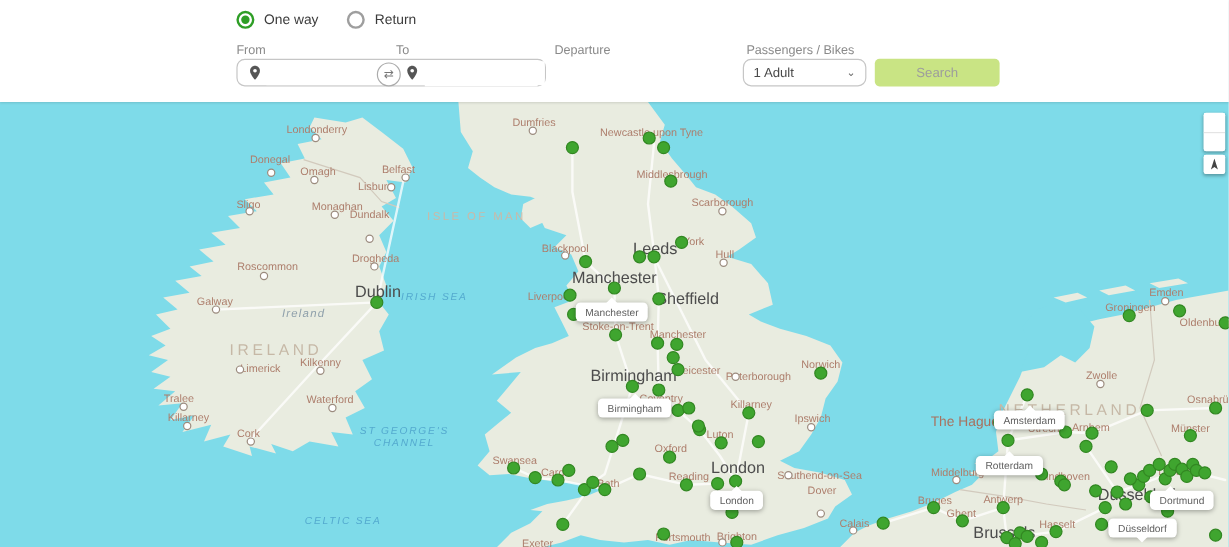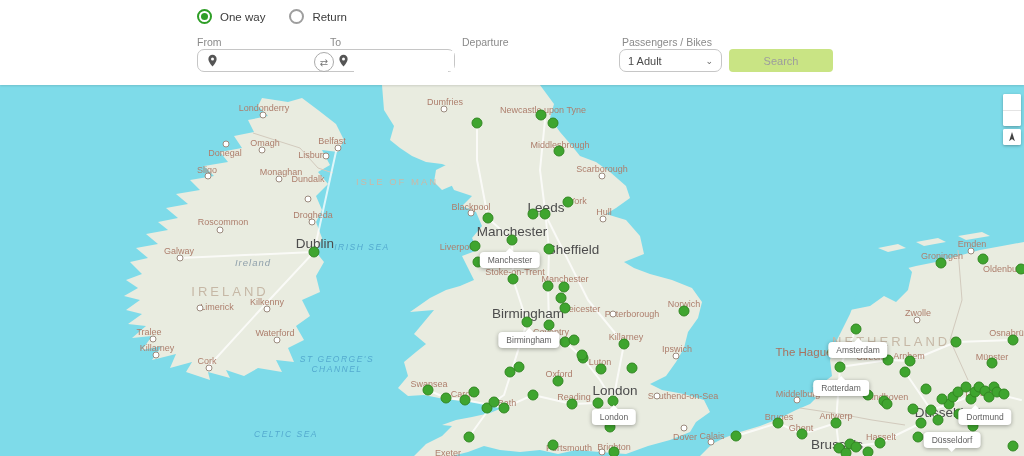--- a/index.html
+++ b/index.html
@@ -158,21 +158,21 @@
         <div class="lbl city" style="left: 512px; top: 146px;">Manchester</div>
         <div class="lbl city" style="left: 546px; top: 122px;">Leeds</div>
         <div class="lbl city" style="left: 573px; top: 164px;">Sheffield</div>
         <div class="lbl city" style="left: 528px; top: 228px;">Birmingham</div>
         <div class="lbl city" style="left: 615px; top: 305px;">London</div>
         <div class="lbl city" style="left: 837px; top: 359px;">Brussels</div>
         <div class="lbl city" style="left: 947px; top: 327px;">Düsseldorf</div>
         <div class="lbl city2" style="left: 804px; top: 267px;">The Hague</div>
         <div class="lbl town" style="left: 445px; top: 17px;">Dumfries</div>
         <div class="lbl town" style="left: 264px; top: 23px;">Londonderry</div>
-        <div class="lbl town" style="left: 225px; top: 68px;">Donegal</div>
+        <div class="lbl town" style="left: 225px; top: 48px;">Donegal</div>
         <div class="lbl town" style="left: 265px; top: 58px;">Omagh</div>
         <div class="lbl town" style="left: 332px; top: 56px;">Belfast</div>
         <div class="lbl town" style="left: 313px; top: 70px;">Lisburn</div>
         <div class="lbl town" style="left: 281px; top: 87px;">Monaghan</div>
         <div class="lbl town" style="left: 207px; top: 85px;">Sligo</div>
         <div class="lbl town" style="left: 308px; top: 94px;">Dundalk</div>
         <div class="lbl town" style="left: 313px; top: 130px;">Drogheda</div>
         <div class="lbl town" style="left: 223px; top: 137px;">Roscommon</div>
         <div class="lbl town" style="left: 179px; top: 166px;">Galway</div>
         <div class="lbl town" style="left: 217px; top: 222px;">Limerick</div>
@@ -199,21 +199,21 @@
         <div class="lbl town" style="left: 600px; top: 277px;">Luton</div>
         <div class="lbl town" style="left: 559px; top: 289px;">Oxford</div>
         <div class="lbl town" style="left: 574px; top: 312px;">Reading</div>
         <div class="lbl town" style="left: 683px; top: 311px;">Southend-on-Sea</div>
         <div class="lbl town" style="left: 429px; top: 299px;">Swansea</div>
         <div class="lbl town" style="left: 464px; top: 309px;">Cardiff</div>
         <div class="lbl town" style="left: 507px; top: 318px;">Bath</div>
         <div class="lbl town" style="left: 448px; top: 368px;">Exeter</div>
         <div class="lbl town" style="left: 569px; top: 363px;">Portsmouth</div>
         <div class="lbl town" style="left: 614px; top: 362px;">Brighton</div>
-        <div class="lbl town" style="left: 685px; top: 352px;">Dover</div>
+        <div class="lbl town" style="left: 685px; top: 324px;">Dover</div>
         <div class="lbl town" style="left: 712px; top: 351px;">Calais</div>
         <div class="lbl town" style="left: 798px; top: 309px;">Middelburg</div>
         <div class="lbl town" style="left: 779px; top: 332px;">Bruges</div>
         <div class="lbl town" style="left: 801px; top: 343px;">Ghent</div>
         <div class="lbl town" style="left: 836px; top: 331px;">Antwerp</div>
         <div class="lbl town" style="left: 881px; top: 352px;">Hasselt</div>
         <div class="lbl town" style="left: 887px; top: 312px;">Eindhoven</div>
         <div class="lbl town" style="left: 942px; top: 171px;">Groningen</div>
         <div class="lbl town" style="left: 972px; top: 159px;">Emden</div>
         <div class="lbl town" style="left: 1004px; top: 184px;">Oldenburg</div>

